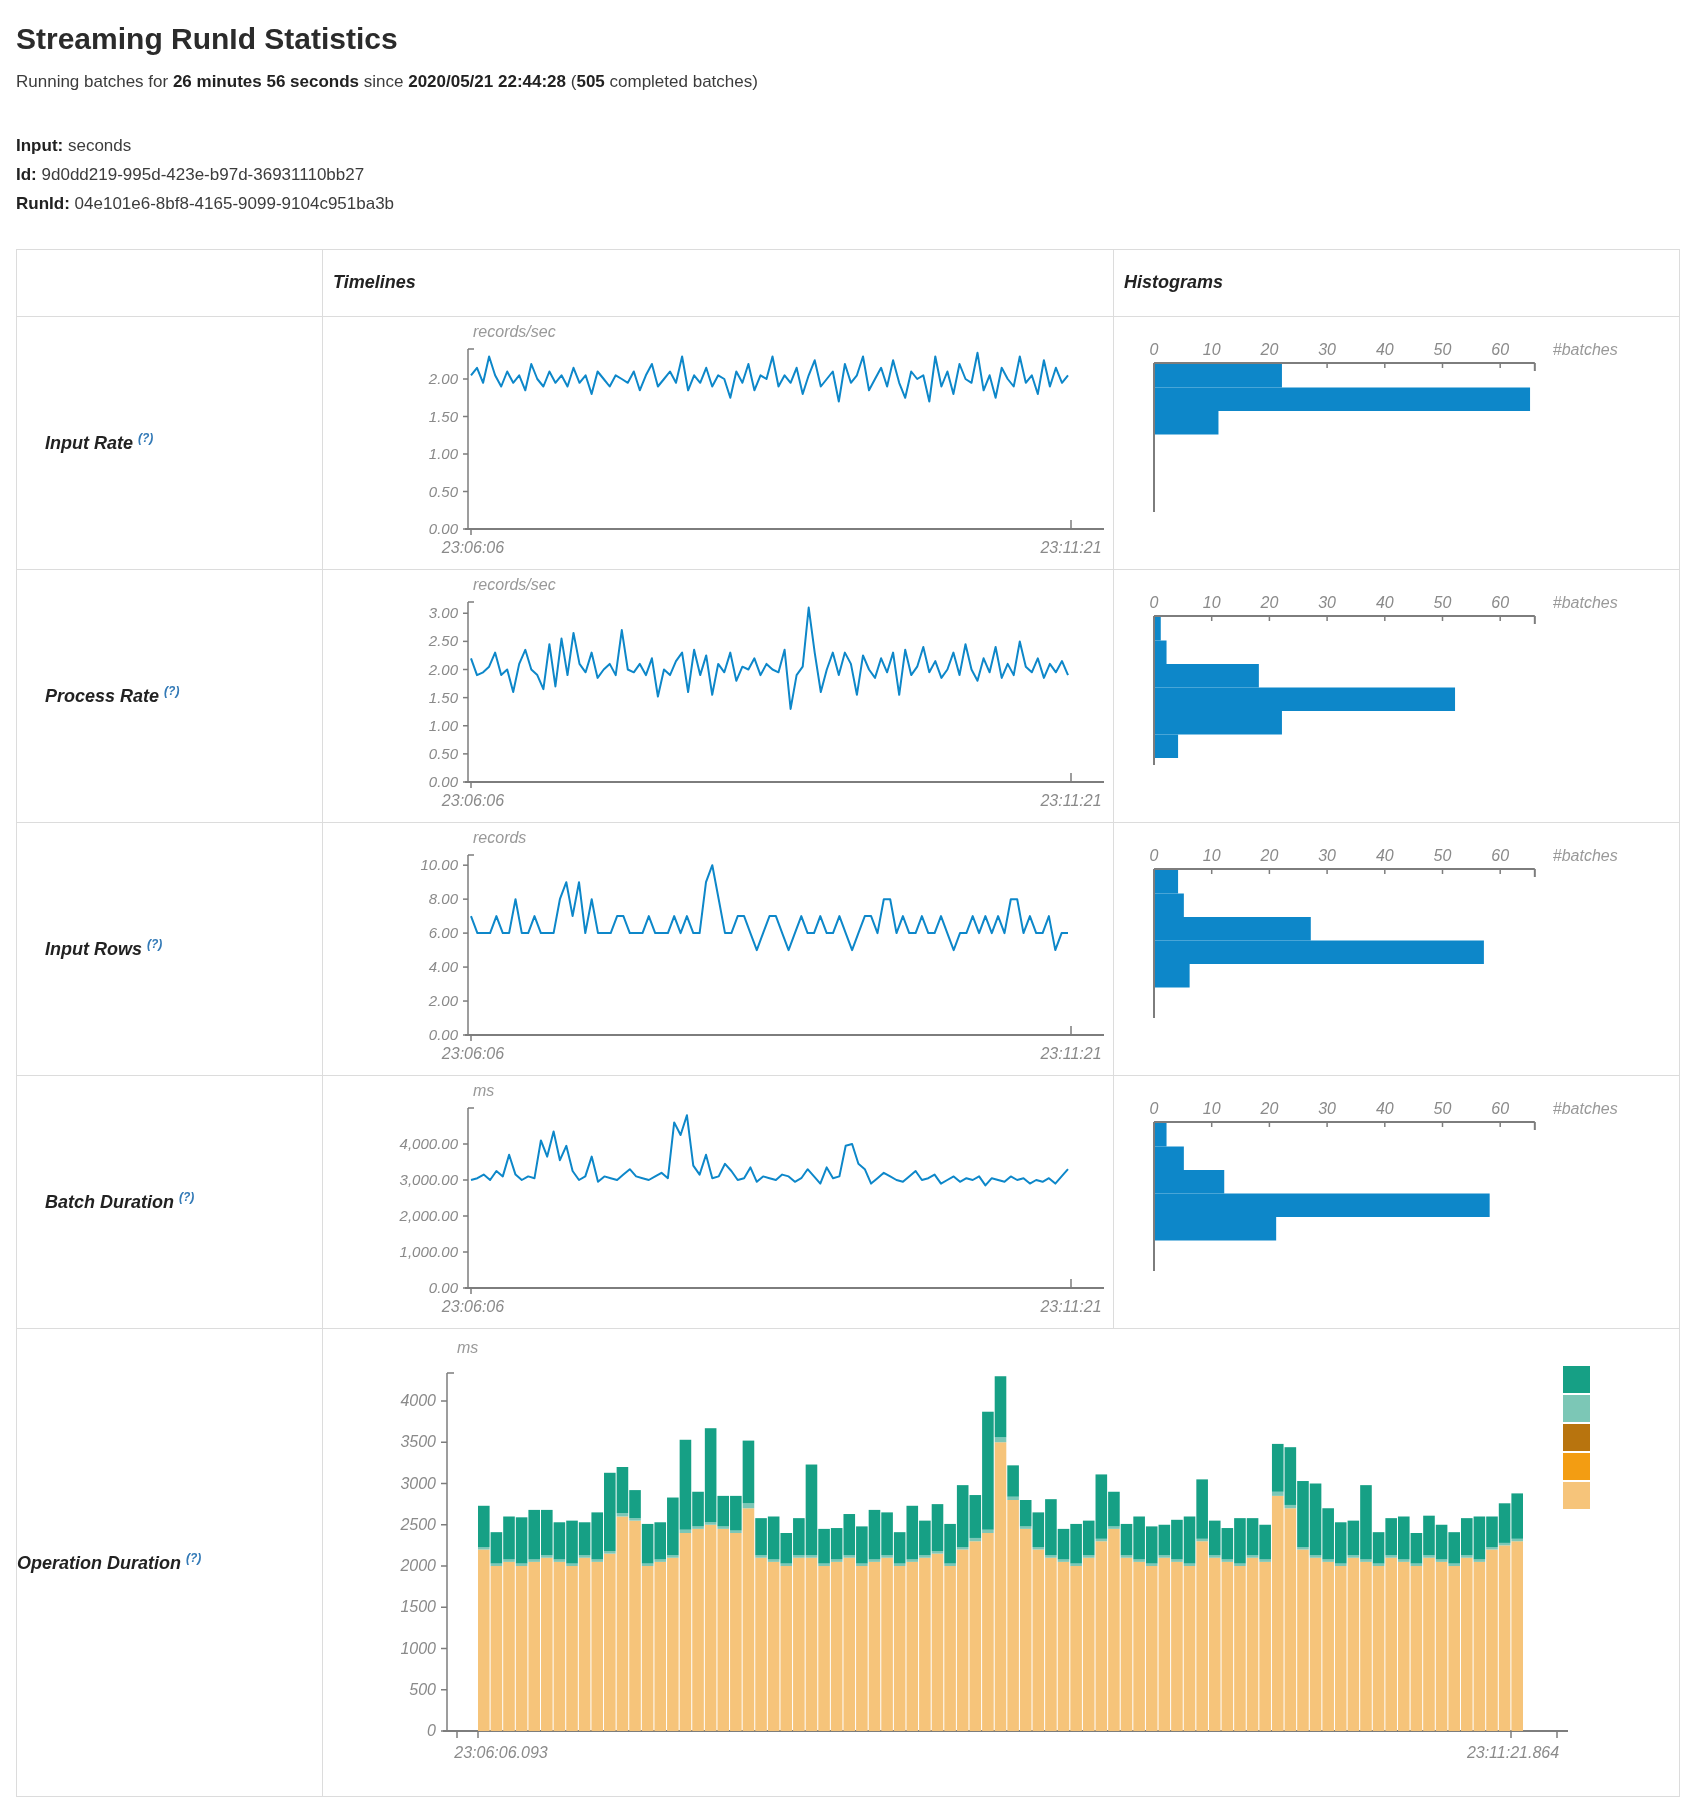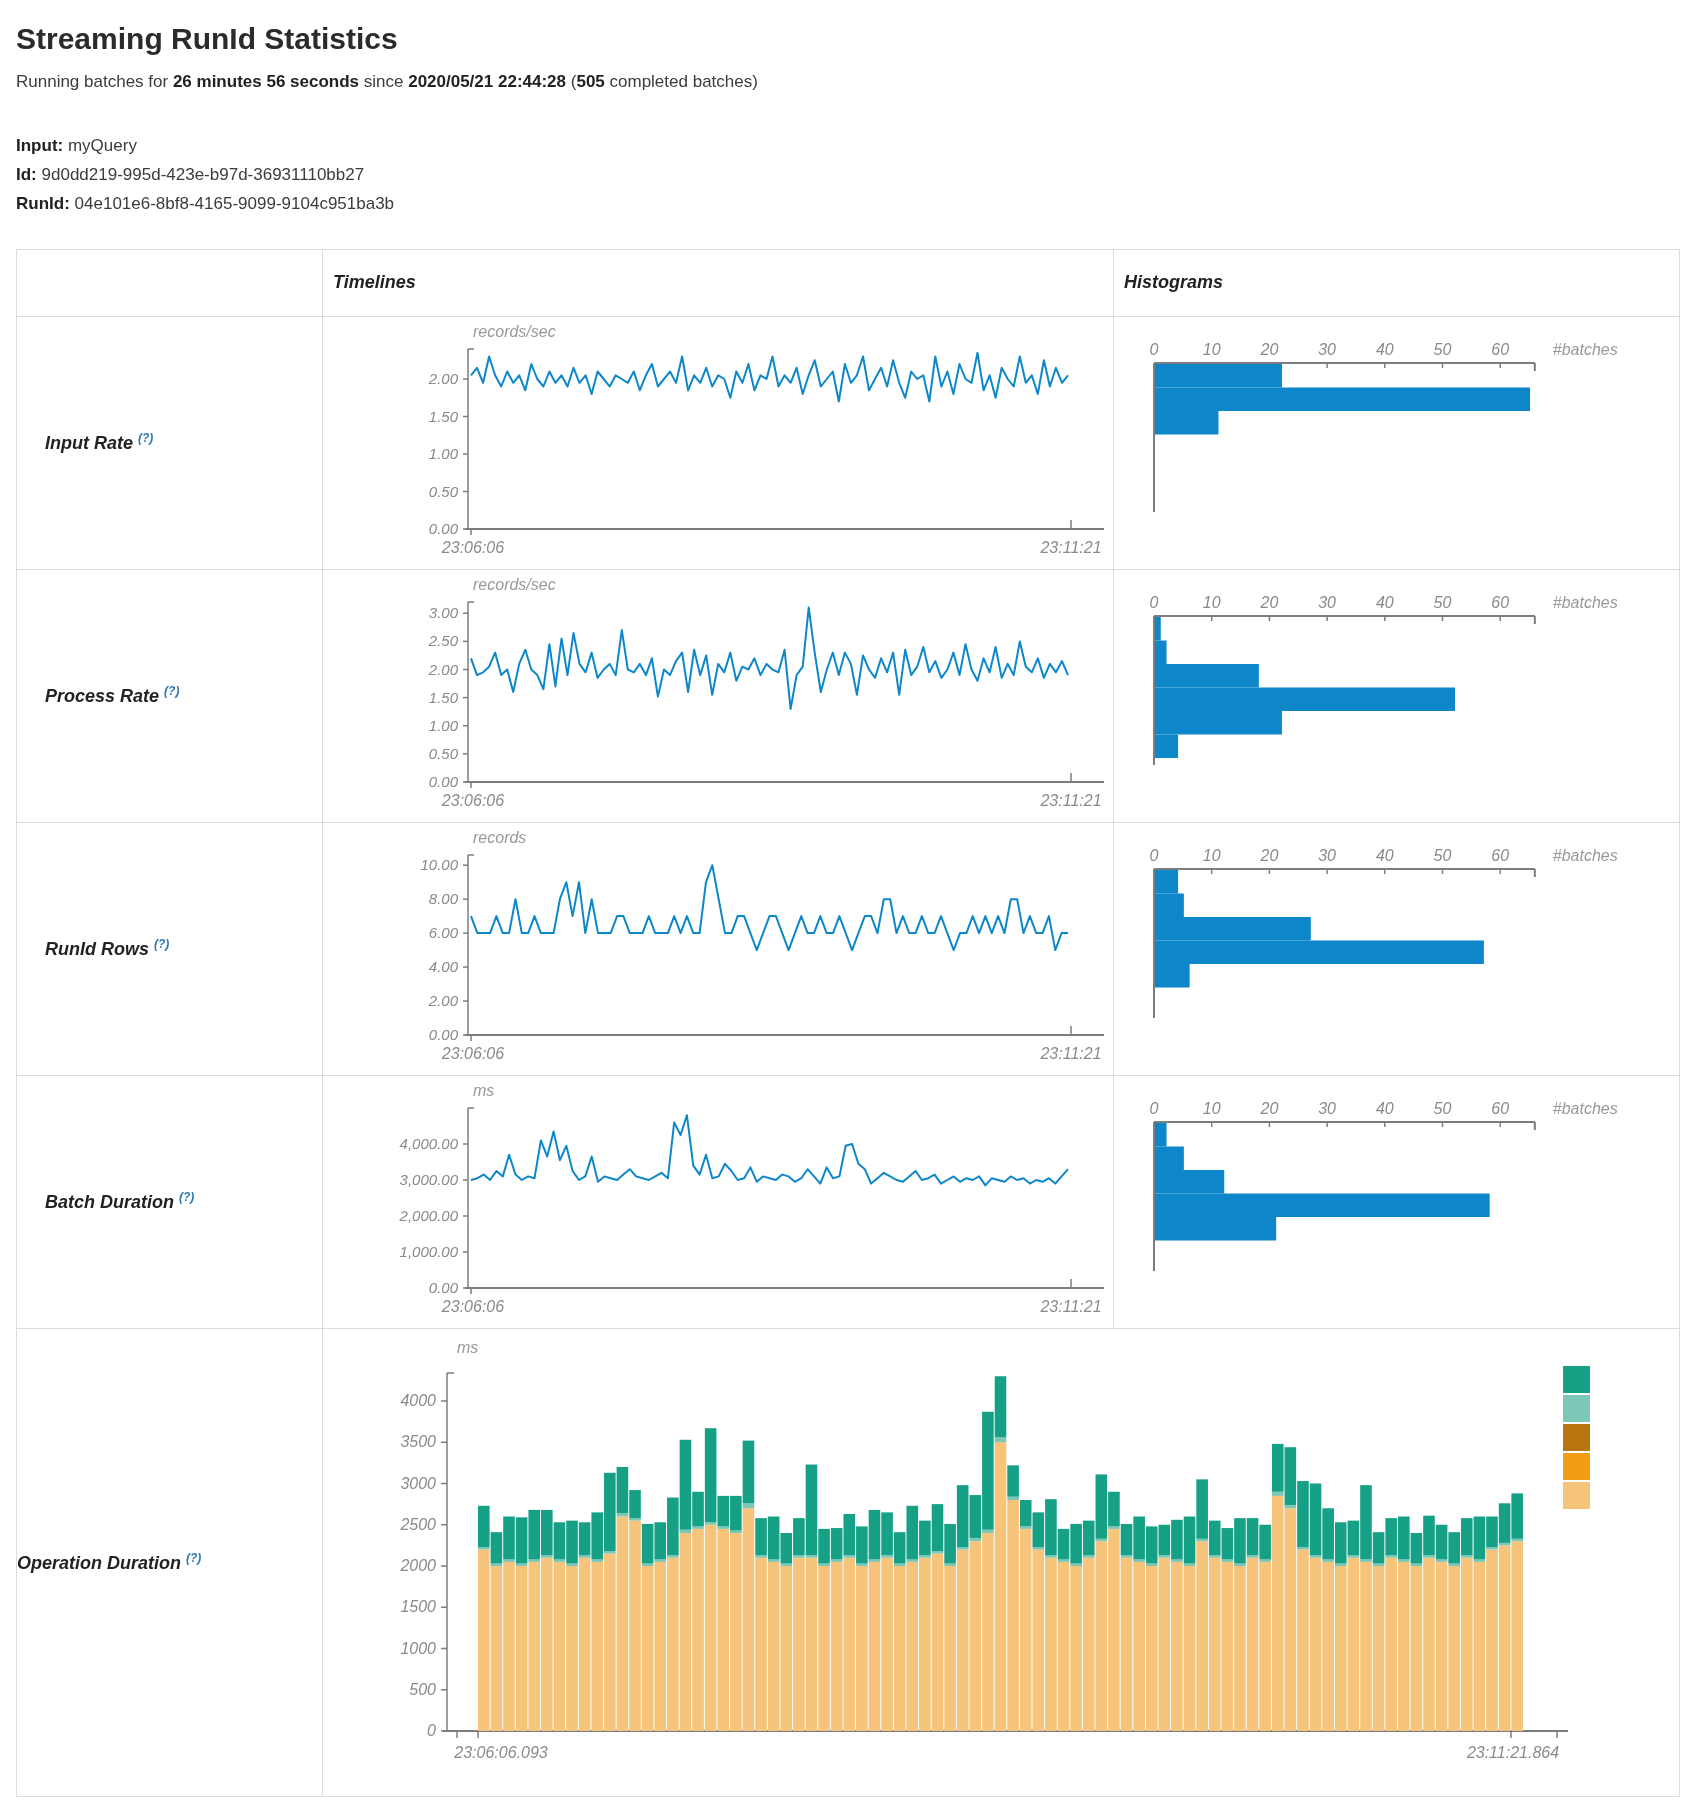--- a/index.html
+++ b/index.html
@@ -27,21 +27,21 @@
 </head>
 <body>
 
 <div class="page">
 
   <h1>Streaming RunId Statistics</h1>
 
   <p class="subtitle"><span>Running batches for </span><b>26 minutes 56 seconds</b><span> since </span><b>2020/05/21 22:44:28</b><span> (</span><b>505</b><span> completed batches)</span></p>
 
   <div class="meta">
-    <div><b>Input:</b> <span>myQuery</span></div>
+    <div><b>Input:</b> <span>seconds</span></div>
     <div><b>Id:</b> <span>9d0dd219-995d-423e-b97d-36931110bb27</span></div>
     <div><b>RunId:</b> <span>04e101e6-8bf8-4165-9099-9104c951ba3b</span></div>
   </div>
 
   <table class="stats">
     <tbody>
         <tr class="head">
       <td class="c1"></td>
       <td class="c2">Timelines</td>
       <td class="c3">Histograms</td>
@@ -152,21 +152,21 @@
                 <rect x="13" y="94" width="103.85999999999999" height="23.5" fill="#0d87c9"></rect>
                 <rect x="13" y="117.5" width="300.03999999999996" height="23.5" fill="#0d87c9"></rect>
                 <rect x="13" y="141" width="126.94" height="23.5" fill="#0d87c9"></rect>
                 <rect x="13" y="164.5" width="23.08" height="23.5" fill="#0d87c9"></rect>
                 <text x="410.82" y="38" text-anchor="start" font-size="16" fill="#999999" font-family="&quot;Liberation Sans&quot;, sans-serif">#batches</text>
               </svg></div>
           </td>
     </tr>
 
     <tr class="datarow">
-      <td class="c1 rowlabel"><span>RunId Rows</span> <sup class="help">(?)</sup></td>
+      <td class="c1 rowlabel"><span>Input Rows</span> <sup class="help">(?)</sup></td>
       <td class="c2">
             <div class="chartbox" id="tl2"><svg width="758" height="252">
                 <text x="122" y="20" text-anchor="start" font-size="16" fill="#999999" font-family="&quot;Liberation Sans&quot;, sans-serif">records</text>
                 <line x1="112" y1="42.188679245283026" x2="117" y2="42.188679245283026" stroke="#7d7d7d" stroke-width="1.5"></line>
                 <text x="107" y="47.188679245283026" text-anchor="end" font-size="15" fill="#8a8a8a" font-family="&quot;Liberation Sans&quot;, sans-serif">10.00</text>
                 <line x1="112" y1="76.15094339622641" x2="117" y2="76.15094339622641" stroke="#7d7d7d" stroke-width="1.5"></line>
                 <text x="107" y="81.15094339622641" text-anchor="end" font-size="15" fill="#8a8a8a" font-family="&quot;Liberation Sans&quot;, sans-serif">8.00</text>
                 <line x1="112" y1="110.11320754716981" x2="117" y2="110.11320754716981" stroke="#7d7d7d" stroke-width="1.5"></line>
                 <text x="107" y="115.11320754716981" text-anchor="end" font-size="15" fill="#8a8a8a" font-family="&quot;Liberation Sans&quot;, sans-serif">6.00</text>
                 <line x1="112" y1="144.0754716981132" x2="117" y2="144.0754716981132" stroke="#7d7d7d" stroke-width="1.5"></line>

